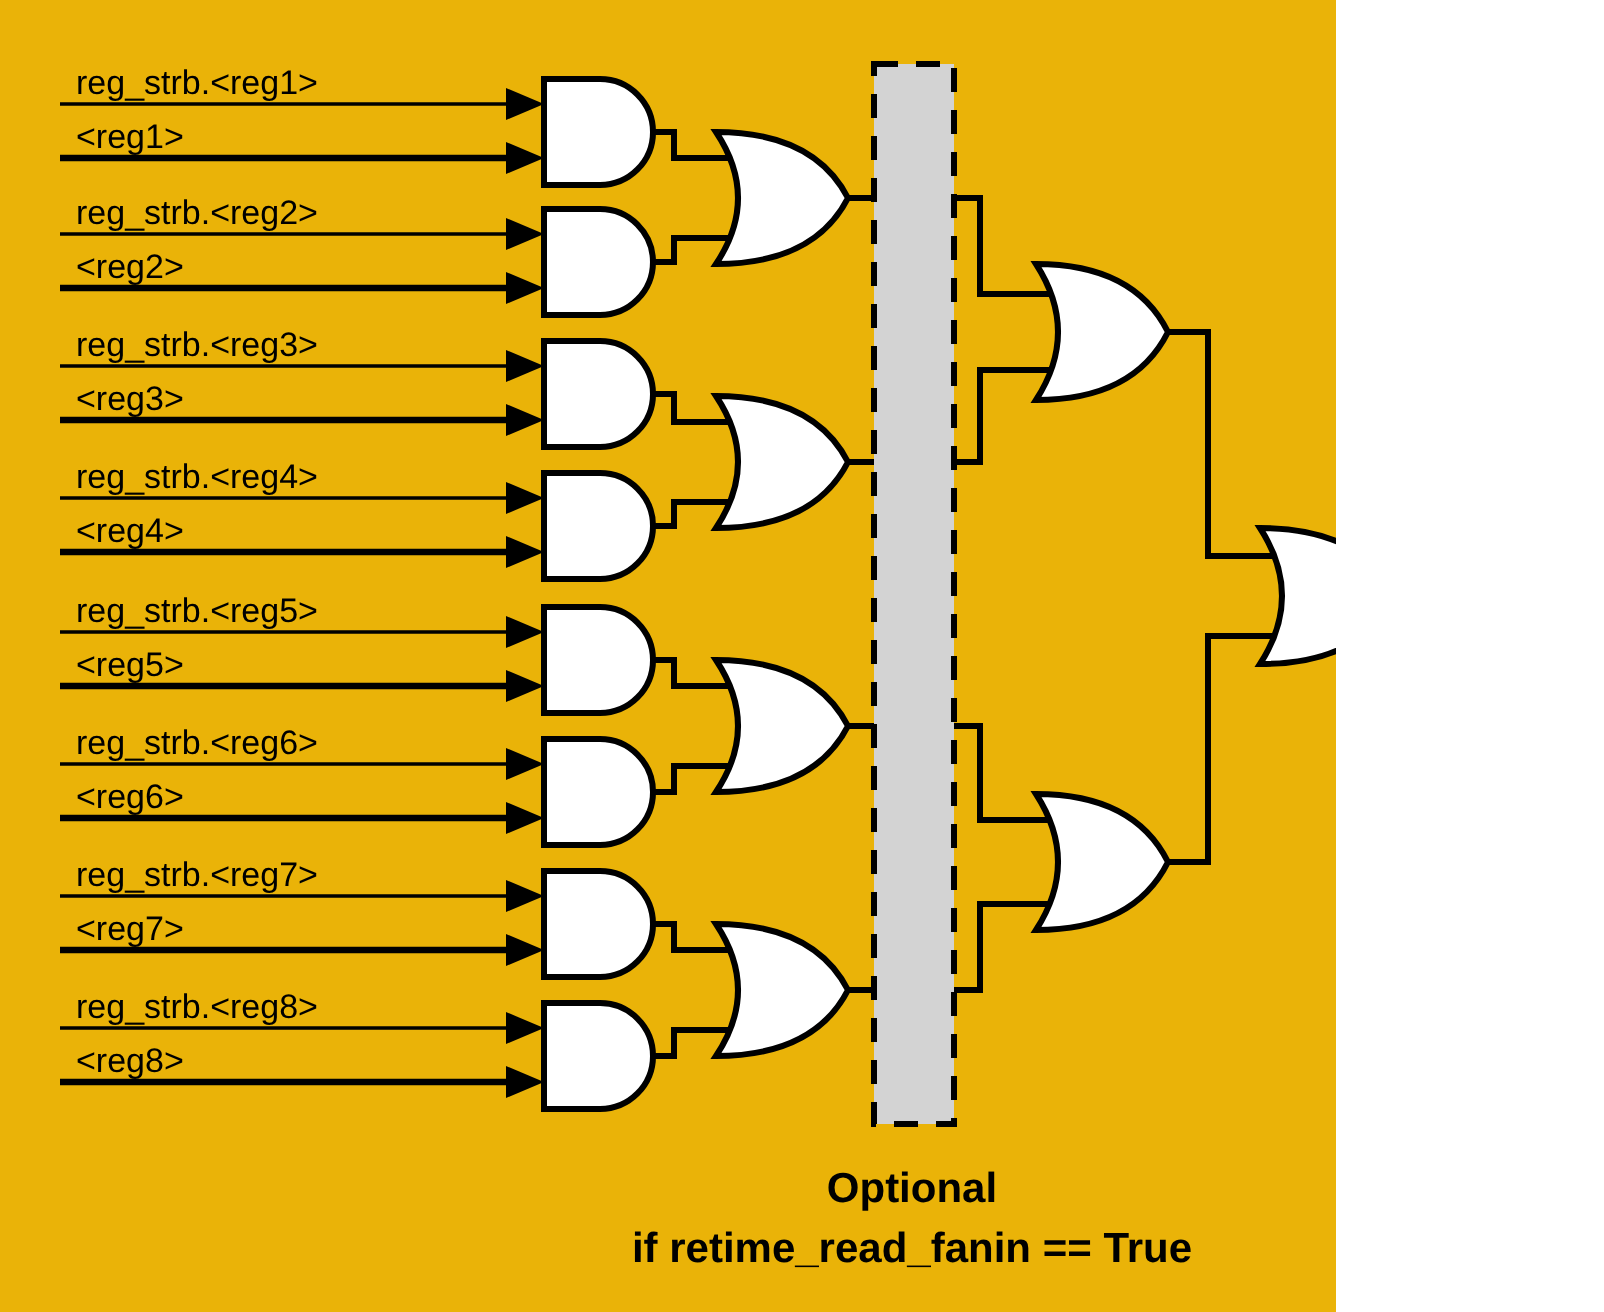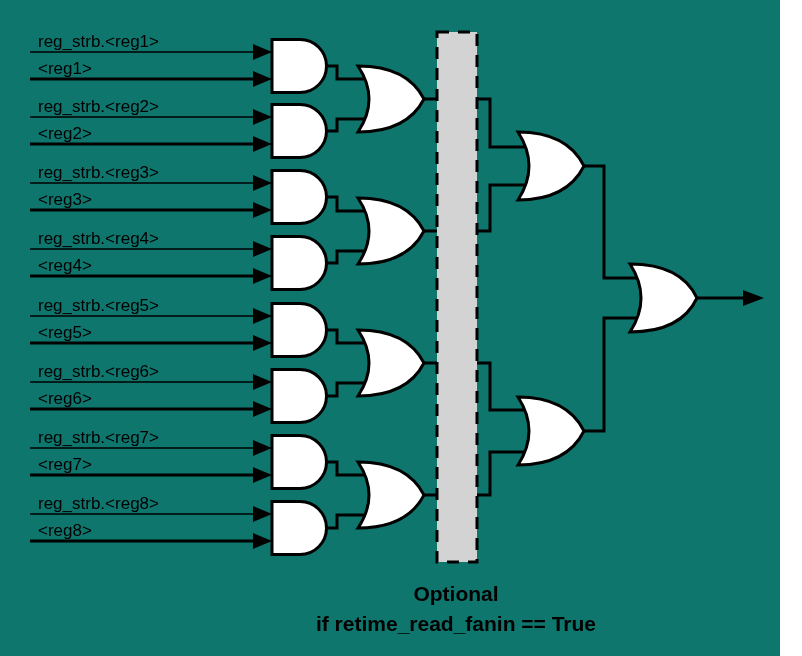--- a/index.html
+++ b/index.html
@@ -3,23 +3,23 @@
 <meta charset="utf-8">
 <style>
   html, body {
     margin: 0;
     padding: 0;
     background: #ffffff;
     font-family: "Liberation Sans", sans-serif;
   }
   .canvas {
     position: relative;
-    width: 780px;
+    width: 668px;
     height: 656px;
-    background: #0f766e;
+    background: #eab308;
     overflow: hidden;
   }
   svg { display: block; }
   .wire      { stroke: #000; fill: none; }
   .gate      { stroke: #000; stroke-width: 3; fill: #fff; }
   .arrowhead { fill: #000; stroke: none; }
   .sig-label { font-size: 17px; fill: #000; }
   .caption   { font-size: 21px; font-weight: bold; fill: #000; text-anchor: middle; }
 </style>
 </head>

